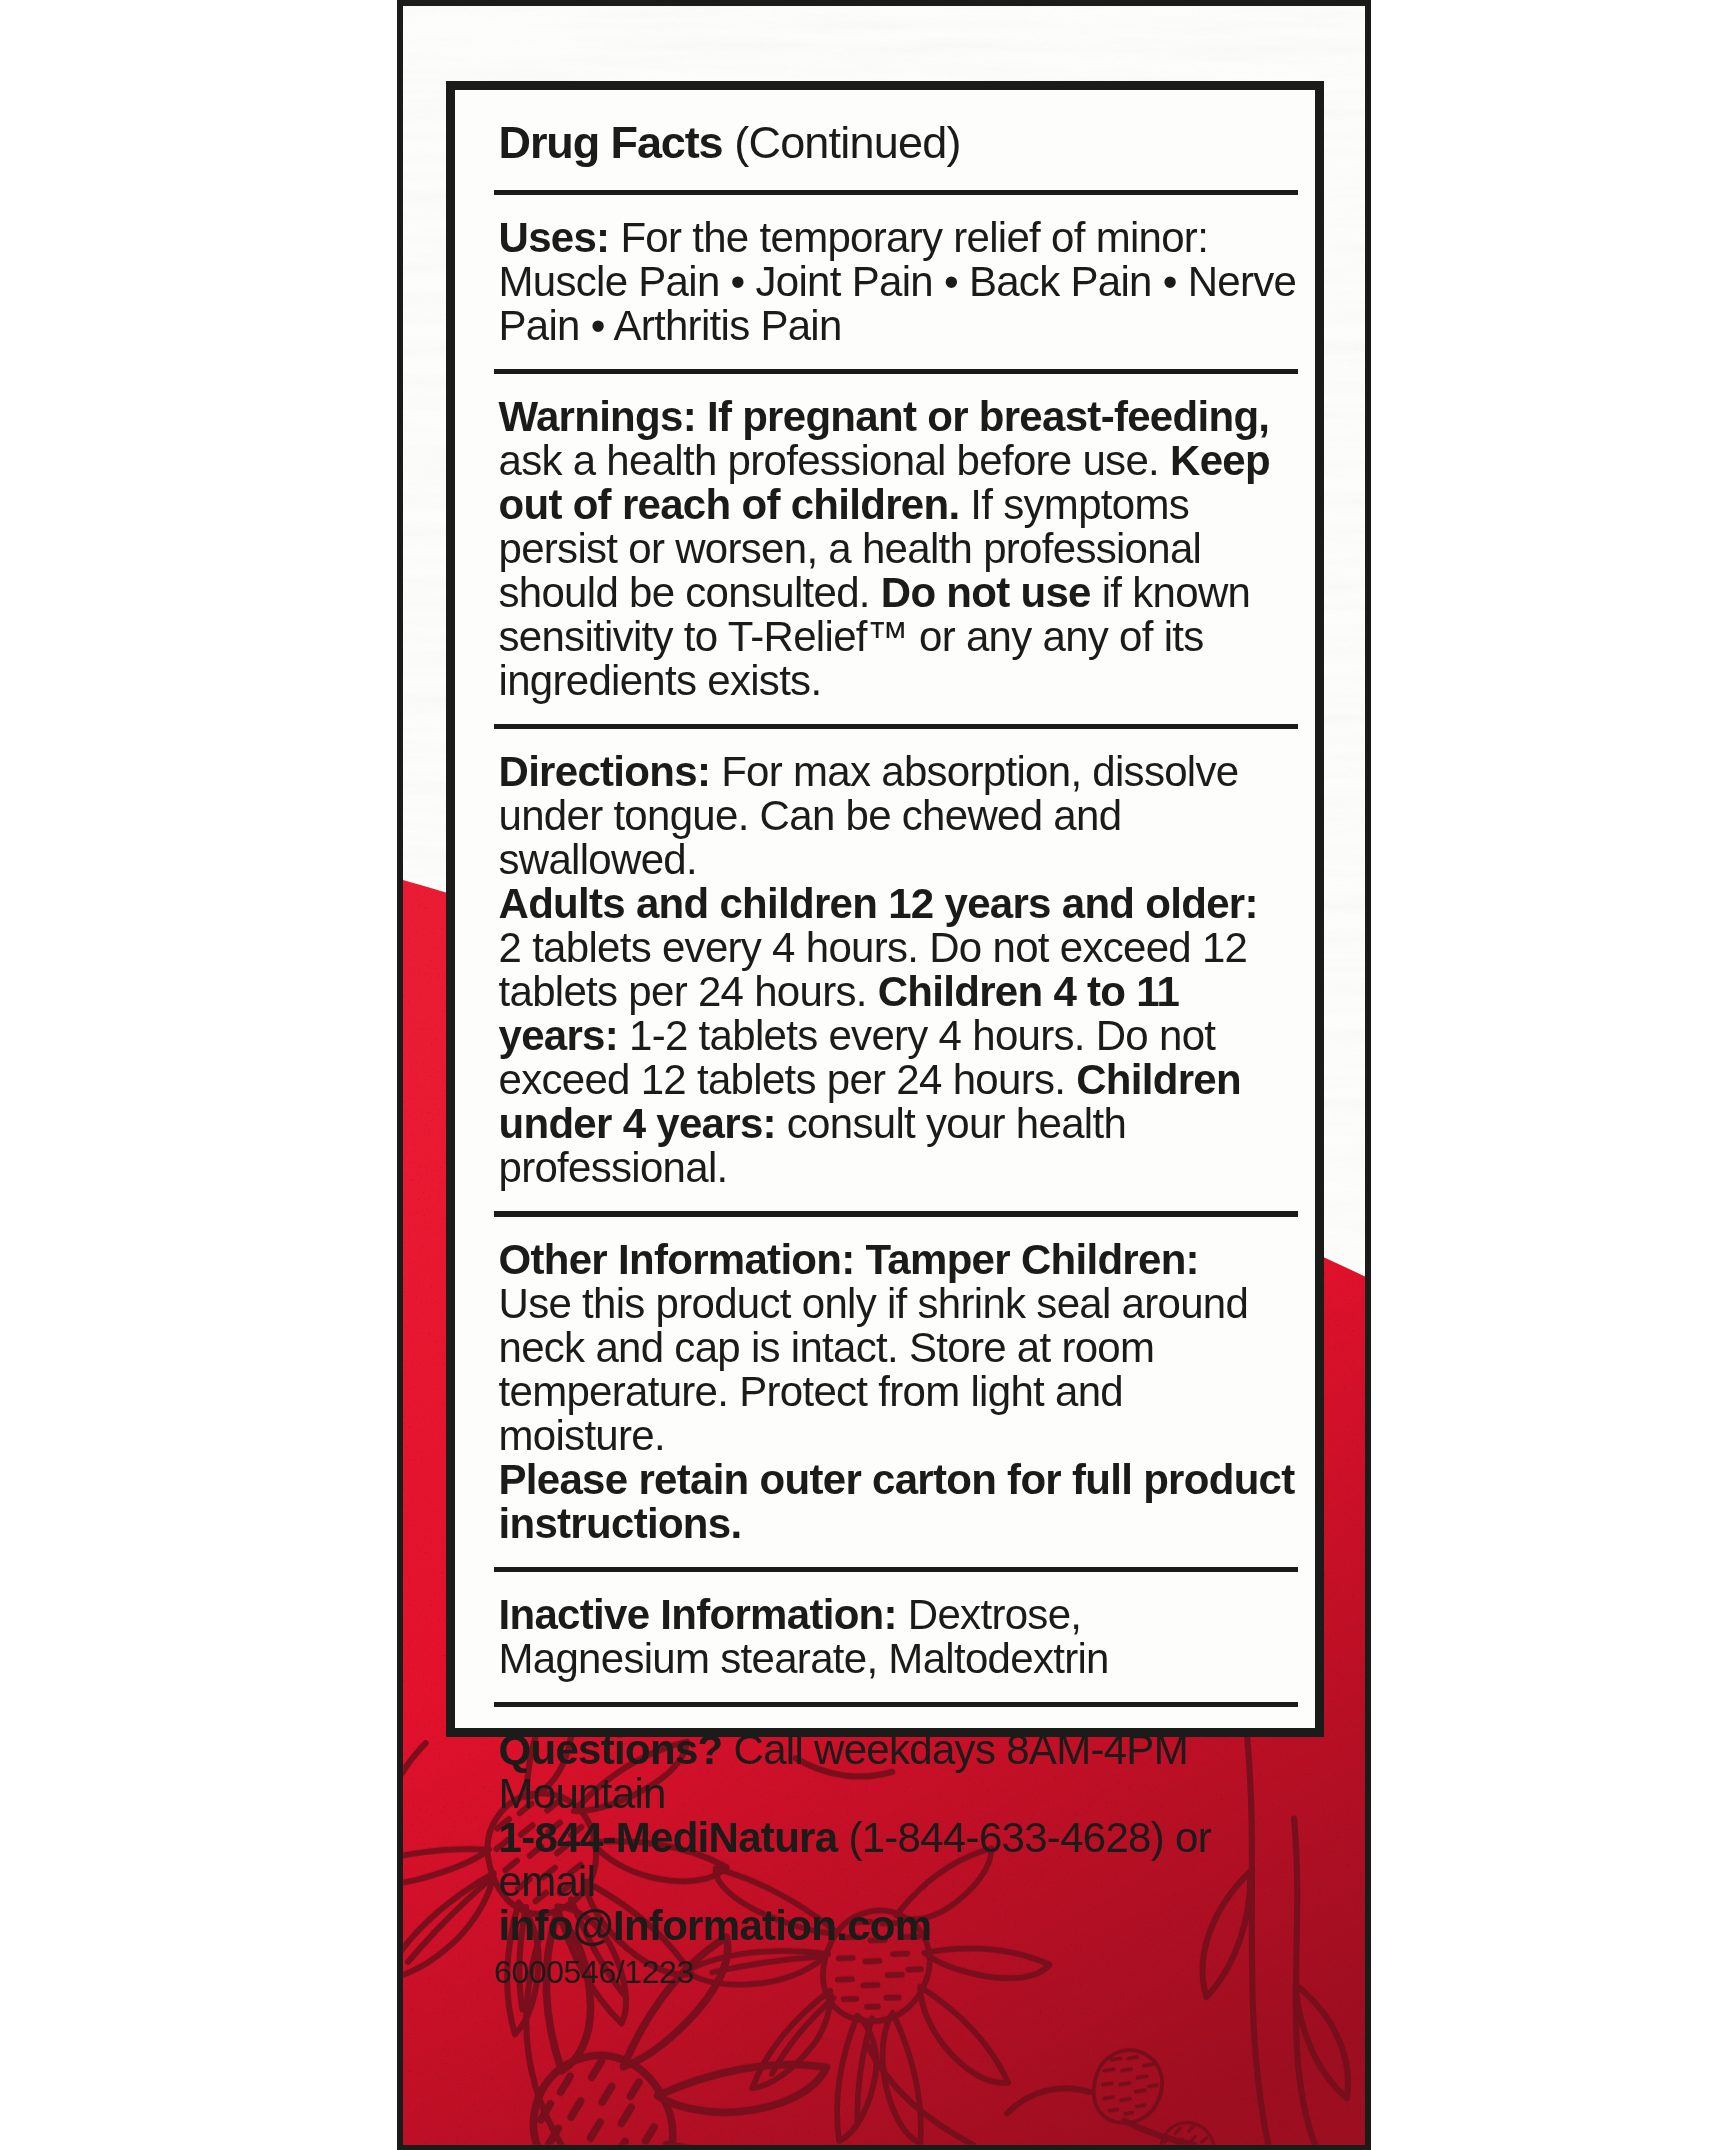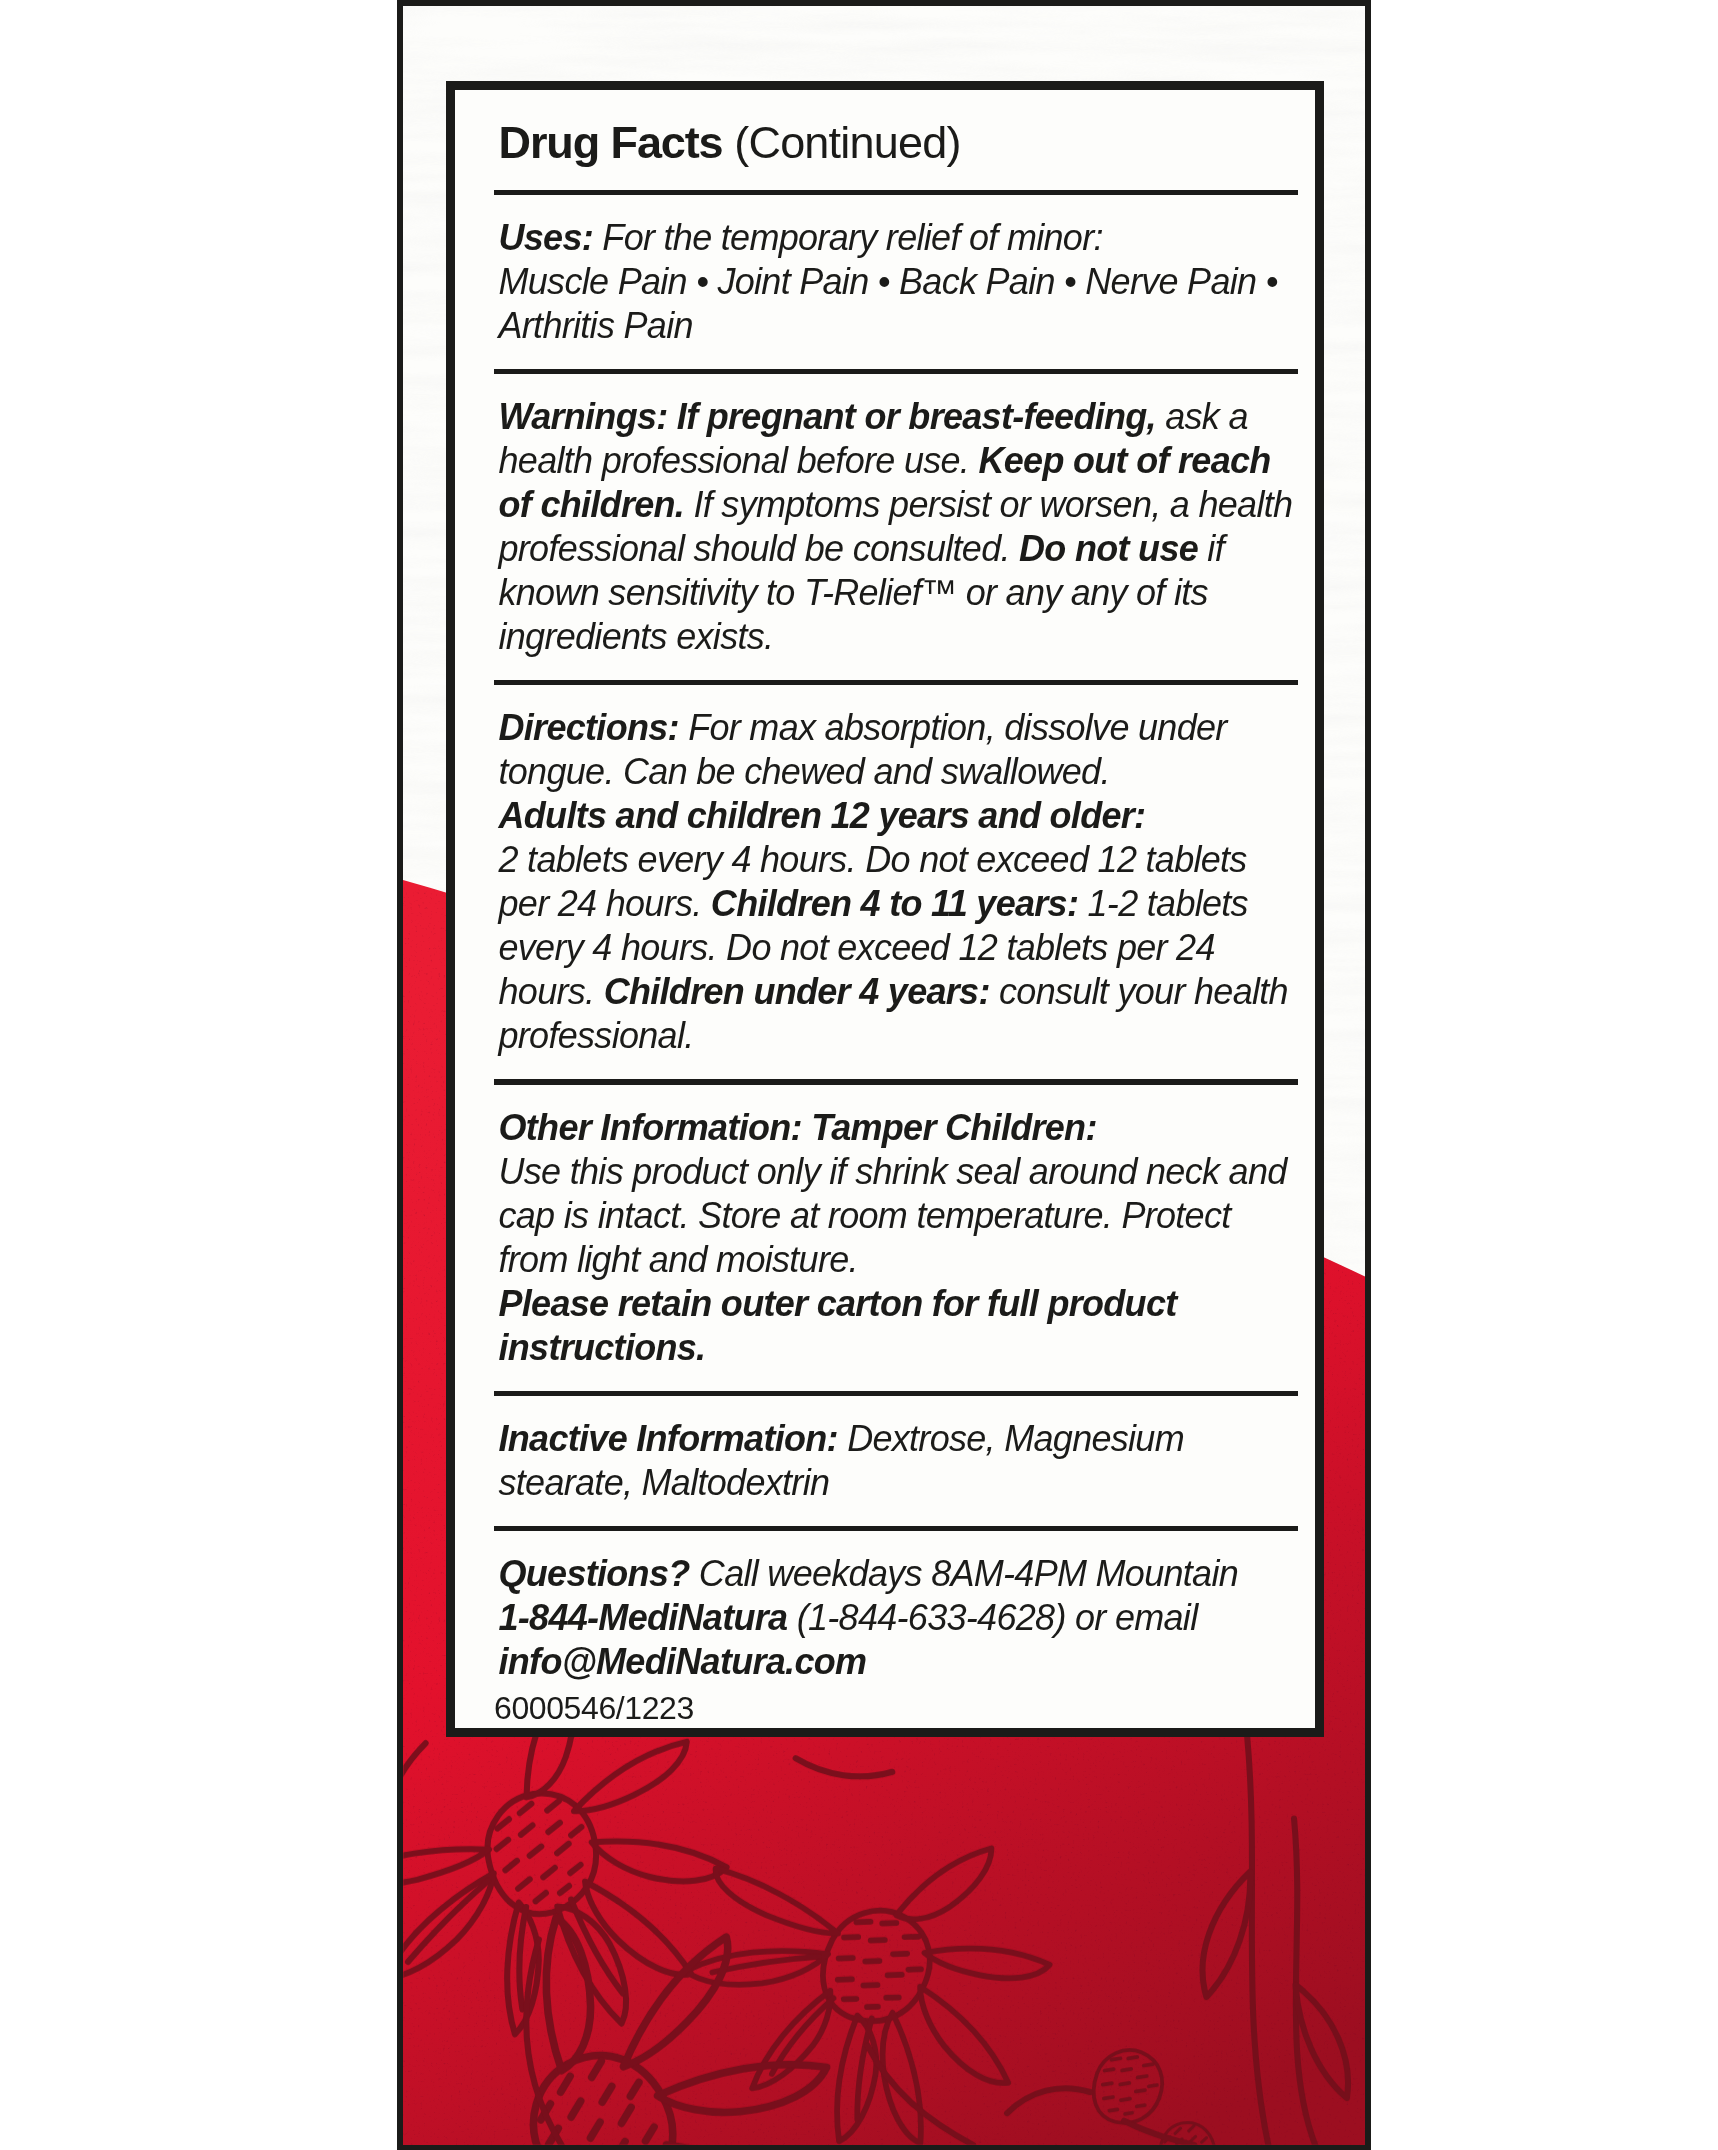--- a/index.html
+++ b/index.html
@@ -43,23 +43,22 @@
     background:var(--paper);
     padding:18px 16.6px 0 39px;
   }
   .title{
     font-size:45px;line-height:53px;margin:7.6px 0 0 4.5px;
     font-weight:normal;letter-spacing:-0.8px;white-space:nowrap;
   }
   .title .b{letter-spacing:-1.1px;}
   .rule{height:5.3px;background:var(--rule);margin:21px 0;}
   .section{
-    font-size:36px;line-height:44px;margin:0 0 0 4.5px;
+    font-size:42px;line-height:44px;margin:0 0 0 4.5px;
     letter-spacing:-0.7px;
-    font-style:italic;
   }
   .b{font-weight:bold;}
   .code{
     text-align:left;font-size:32px;line-height:36px;
     margin-top:6px;letter-spacing:-0.4px;
   }
 </style>
 </head>
 <body>
 
@@ -134,20 +133,20 @@
           <p class="section"><span class="b">Uses:</span><span> For the temporary relief of minor:</span><br><span>Muscle Pain • Joint Pain • Back Pain • Nerve Pain • Arthritis Pain</span></p>
           <div class="rule"></div>
           <p class="section"><span class="b">Warnings: If pregnant or breast-feeding,</span><span> ask a health professional before use. </span><span class="b">Keep out of reach of children.</span><span> If symptoms persist or worsen, a health professional should be consulted. </span><span class="b">Do not use</span><span> if known sensitivity to T-Relief™ or any any of its ingredients exists.</span></p>
           <div class="rule"></div>
           <p class="section"><span class="b">Directions:</span><span> For max absorption, dissolve under tongue. Can be chewed and swallowed.</span><br><span class="b">Adults and children 12 years and older:</span><br><span>2 tablets every 4 hours. Do not exceed 12 tablets per 24 hours. </span><span class="b">Children 4 to 11 years:</span><span> 1-2 tablets every 4 hours. Do not exceed 12 tablets per 24 hours. </span><span class="b">Children under 4 years:</span><span> consult your health professional.</span></p>
           <div class="rule"></div>
           <p class="section"><span class="b">Other Information: Tamper Children:</span><br><span>Use this product only if shrink seal around neck and cap is intact. Store at room temperature. Protect from light and moisture.</span><br><span class="b">Please retain outer carton for full product instructions.</span></p>
           <div class="rule"></div>
           <p class="section"><span class="b">Inactive Information:</span><span> Dextrose, Magnesium stearate, Maltodextrin</span></p>
           <div class="rule"></div>
-          <p class="section"><span class="b">Questions?</span><span> Call weekdays 8AM-4PM Mountain</span><br><span class="b">1-844-MediNatura</span><span> (1-844-633-4628) or email</span><br><span class="b">info@MediNatura.com</span></p>
+          <p class="section"><span class="b">Questions?</span><span> Call weekdays 8AM-4PM Mountain</span><br><span class="b">1-844-MediNatura</span><span> (1-844-633-4628) or email</span><br><span class="b">info@Information.com</span></p>
         </div>
       <div class="code">6000546/1223</div>
     </div>
 
   </div>
 </div>
 
 
 </body></html>

